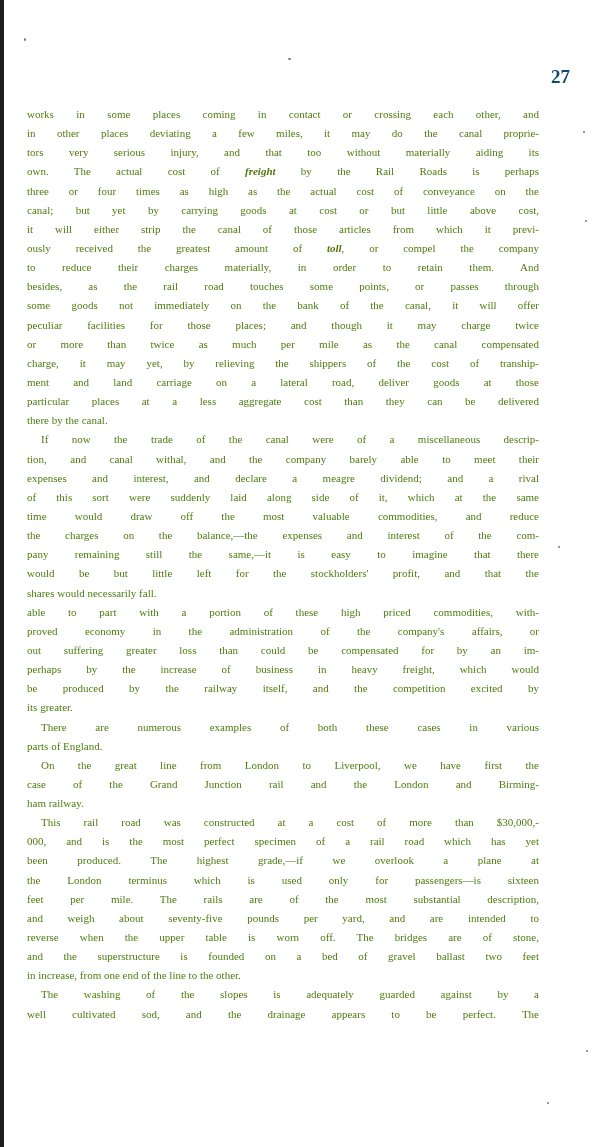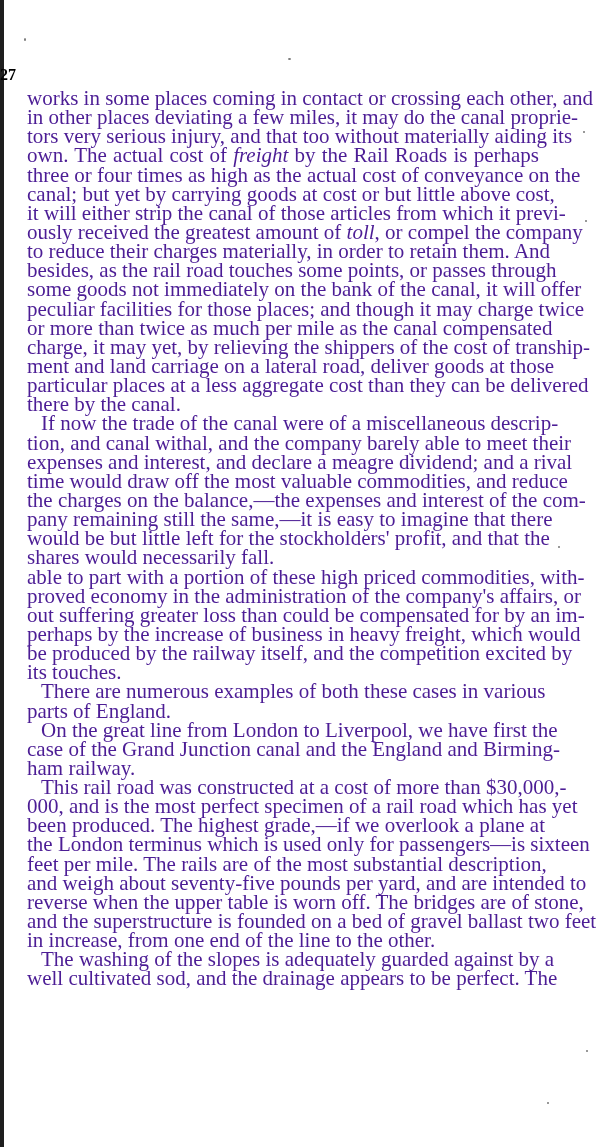--- a/index.html
+++ b/index.html
@@ -21,59 +21,59 @@
     top: 0;
     width: 4px;
     height: 1147px;
     background: #1e1e1e;
   }
   .page-number {
     position: absolute;
     top: 66px;
     left: 0;
     width: 570px;
-    text-align: left;
-    font-size: 16px;
+    text-align: right;
+    font-size: 19px;
     font-weight: bold;
     letter-spacing: 0px;
-    color: #000000;
+    color: #0c4a6e;
   }
   .speck {
     position: absolute;
     background: #777;
     border-radius: 50%;
   }
   .text-body {
     position: absolute;
     left: 27px;
-    top: 89px;
+    top: 105px;
     width: 512px;
-    font-size: 21px;
+    font-size: 11px;
     line-height: 19.15px;
     text-align: justify;
-    color: #4c1d95;
+    color: #4d7c0f;
   }
   .line {
     display: block;
     white-space: nowrap;
     text-align: justify;
     text-align-last: justify;
     height: 19.15px;
     overflow: visible;
   }
   .line.last {
     text-align-last: left;
     font-family: Liberation Serif, serif;
   }
   .line.indent {
     padding-left: 14px;
   }
   em {
     font-style: italic;
-    font-weight: normal;
+    font-weight: bold;
   }
 </style>
 </head>
 <body>
 
 <div class="left-border"></div>
 
 <div class="page-number">27</div>
 
 <div id="text-body" class="text-body">
@@ -93,41 +93,42 @@
       <span class="line">or more than twice as much per mile as the canal compensated</span>
       <span class="line">charge, it may yet, by relieving the shippers of the cost of tranship-</span>
       <span class="line">ment and land carriage on a lateral road, deliver goods at those</span>
       <span class="line">particular places at a less aggregate cost than they can be delivered</span>
       <span class="line last">there by the canal.</span>
     </div>
     <div>
       <span class="line indent">If now the trade of the canal were of a miscellaneous descrip-</span>
       <span class="line">tion, and canal withal, and the company barely able to meet their</span>
       <span class="line">expenses and interest, and declare a meagre dividend; and a rival</span>
+      <span class="line">of this sort were suddenly laid along side of it, which at the same</span>
       <span class="line">time would draw off the most valuable commodities, and reduce</span>
       <span class="line">the charges on the balance,—the expenses and interest of the com-</span>
       <span class="line">pany remaining still the same,—it is easy to imagine that there</span>
       <span class="line">would be but little left for the stockholders' profit, and that the</span>
       <span class="line last">shares would necessarily fall.</span>
     </div>
     <div>
       <span class="line">able to part with a portion of these high priced commodities, with-</span>
       <span class="line">proved economy in the administration of the company's affairs, or</span>
       <span class="line">out suffering greater loss than could be compensated for by an im-</span>
       <span class="line">perhaps by the increase of business in heavy freight, which would</span>
       <span class="line">be produced by the railway itself, and the competition excited by</span>
-      <span class="line last">its touches.</span>
+      <span class="line last">its greater.</span>
     </div>
     <div>
       <span class="line indent">There are numerous examples of both these cases in various</span>
       <span class="line last">parts of England.</span>
     </div>
     <div>
       <span class="line indent">On the great line from London to Liverpool, we have first the</span>
-      <span class="line">case of the Grand Junction canal and the England and Birming-</span>
+      <span class="line">case of the Grand Junction rail and the London and Birming-</span>
       <span class="line last">ham railway.</span>
     </div>
     <div>
       <span class="line indent">This rail road was constructed at a cost of more than $30,000,-</span>
       <span class="line">000, and is the most perfect specimen of a rail road which has yet</span>
       <span class="line">been produced. The highest grade,—if we overlook a plane at</span>
       <span class="line">the London terminus which is used only for passengers—is sixteen</span>
       <span class="line">feet per mile. The rails are of the most substantial description,</span>
       <span class="line">and weigh about seventy-five pounds per yard, and are intended to</span>
       <span class="line">reverse when the upper table is worn off. The bridges are of stone,</span>

